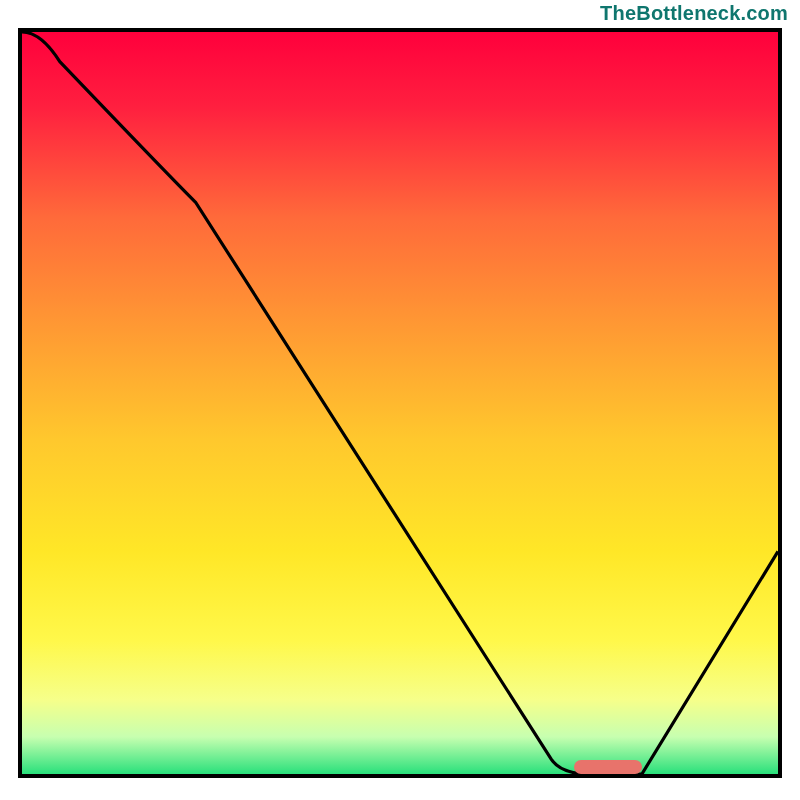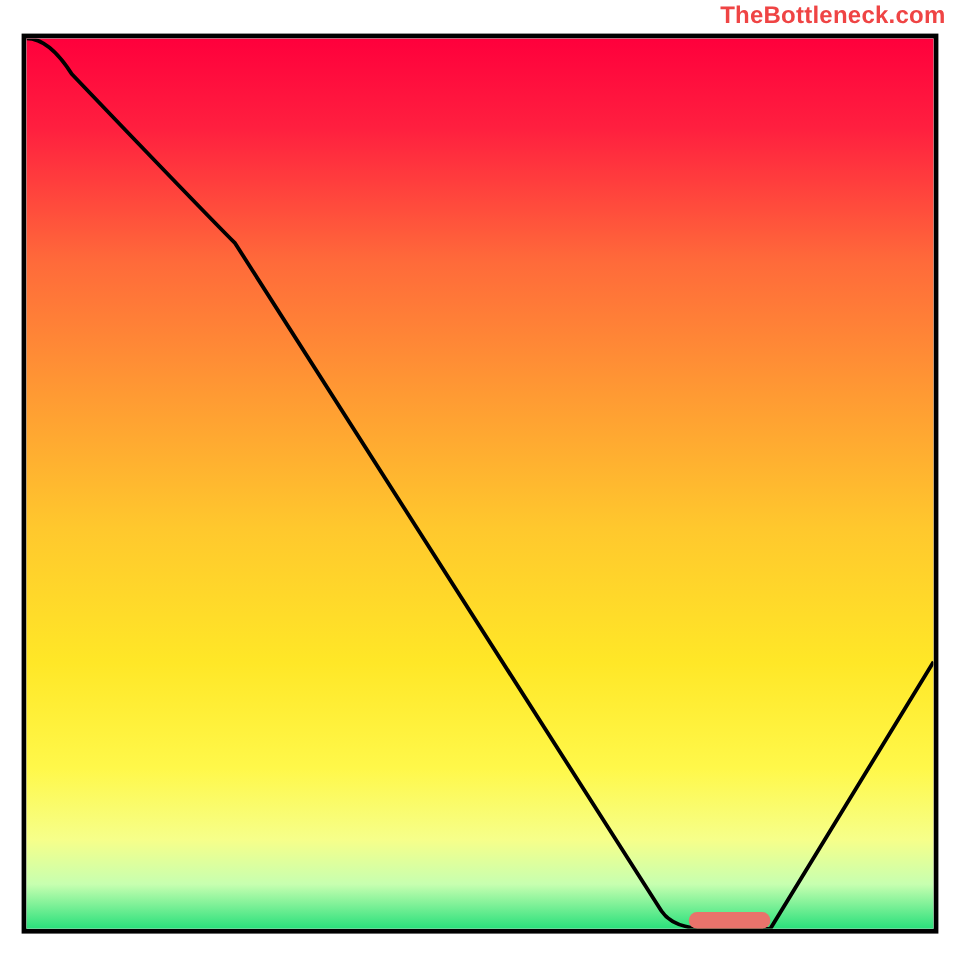--- a/index.html
+++ b/index.html
@@ -15,21 +15,21 @@
     position: relative;
     width: 800px;
     height: 800px;
   }
   .watermark {
     position: absolute;
     top: 2px;
     right: 12px;
     font-size: 20px;
     font-weight: 600;
-    color: #ef4444;
+    color: #0f766e;
     letter-spacing: 0.2px;
     z-index: 10;
   }
   .plot-area {
     position: absolute;
     left: 18px;
     top: 28px;
     width: 764px;
     height: 750px;
     border: 4px solid #000;

